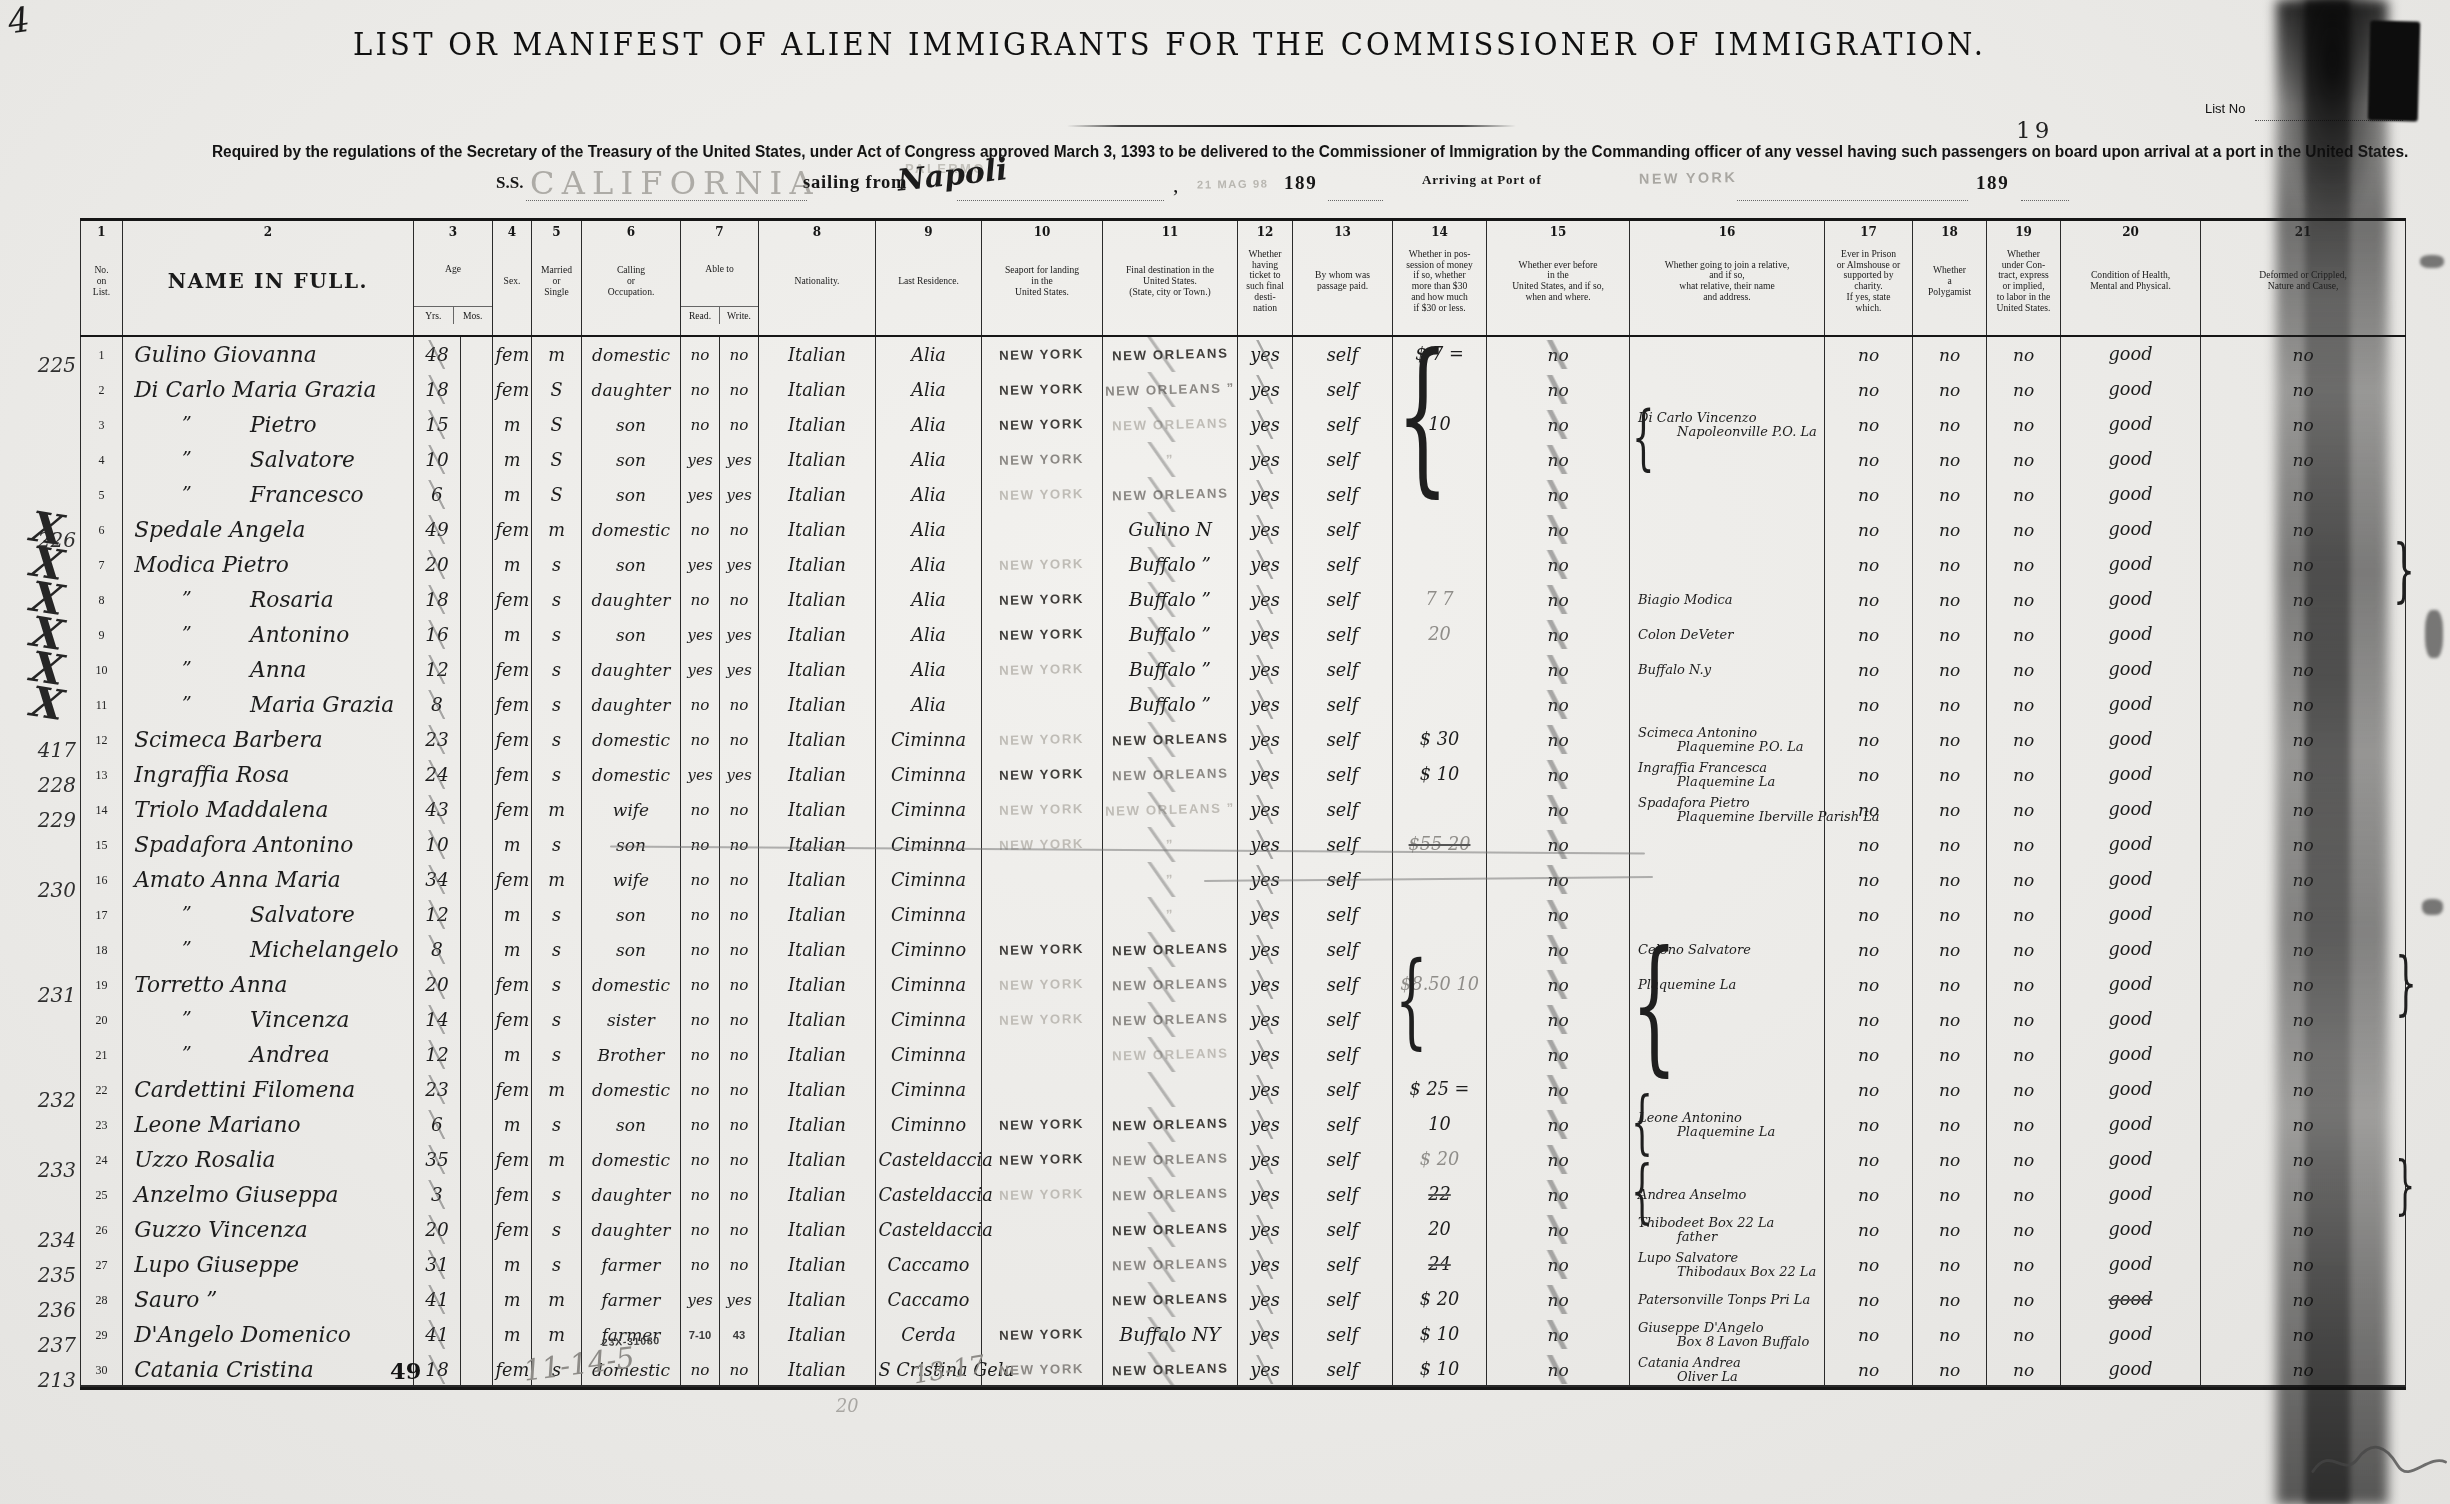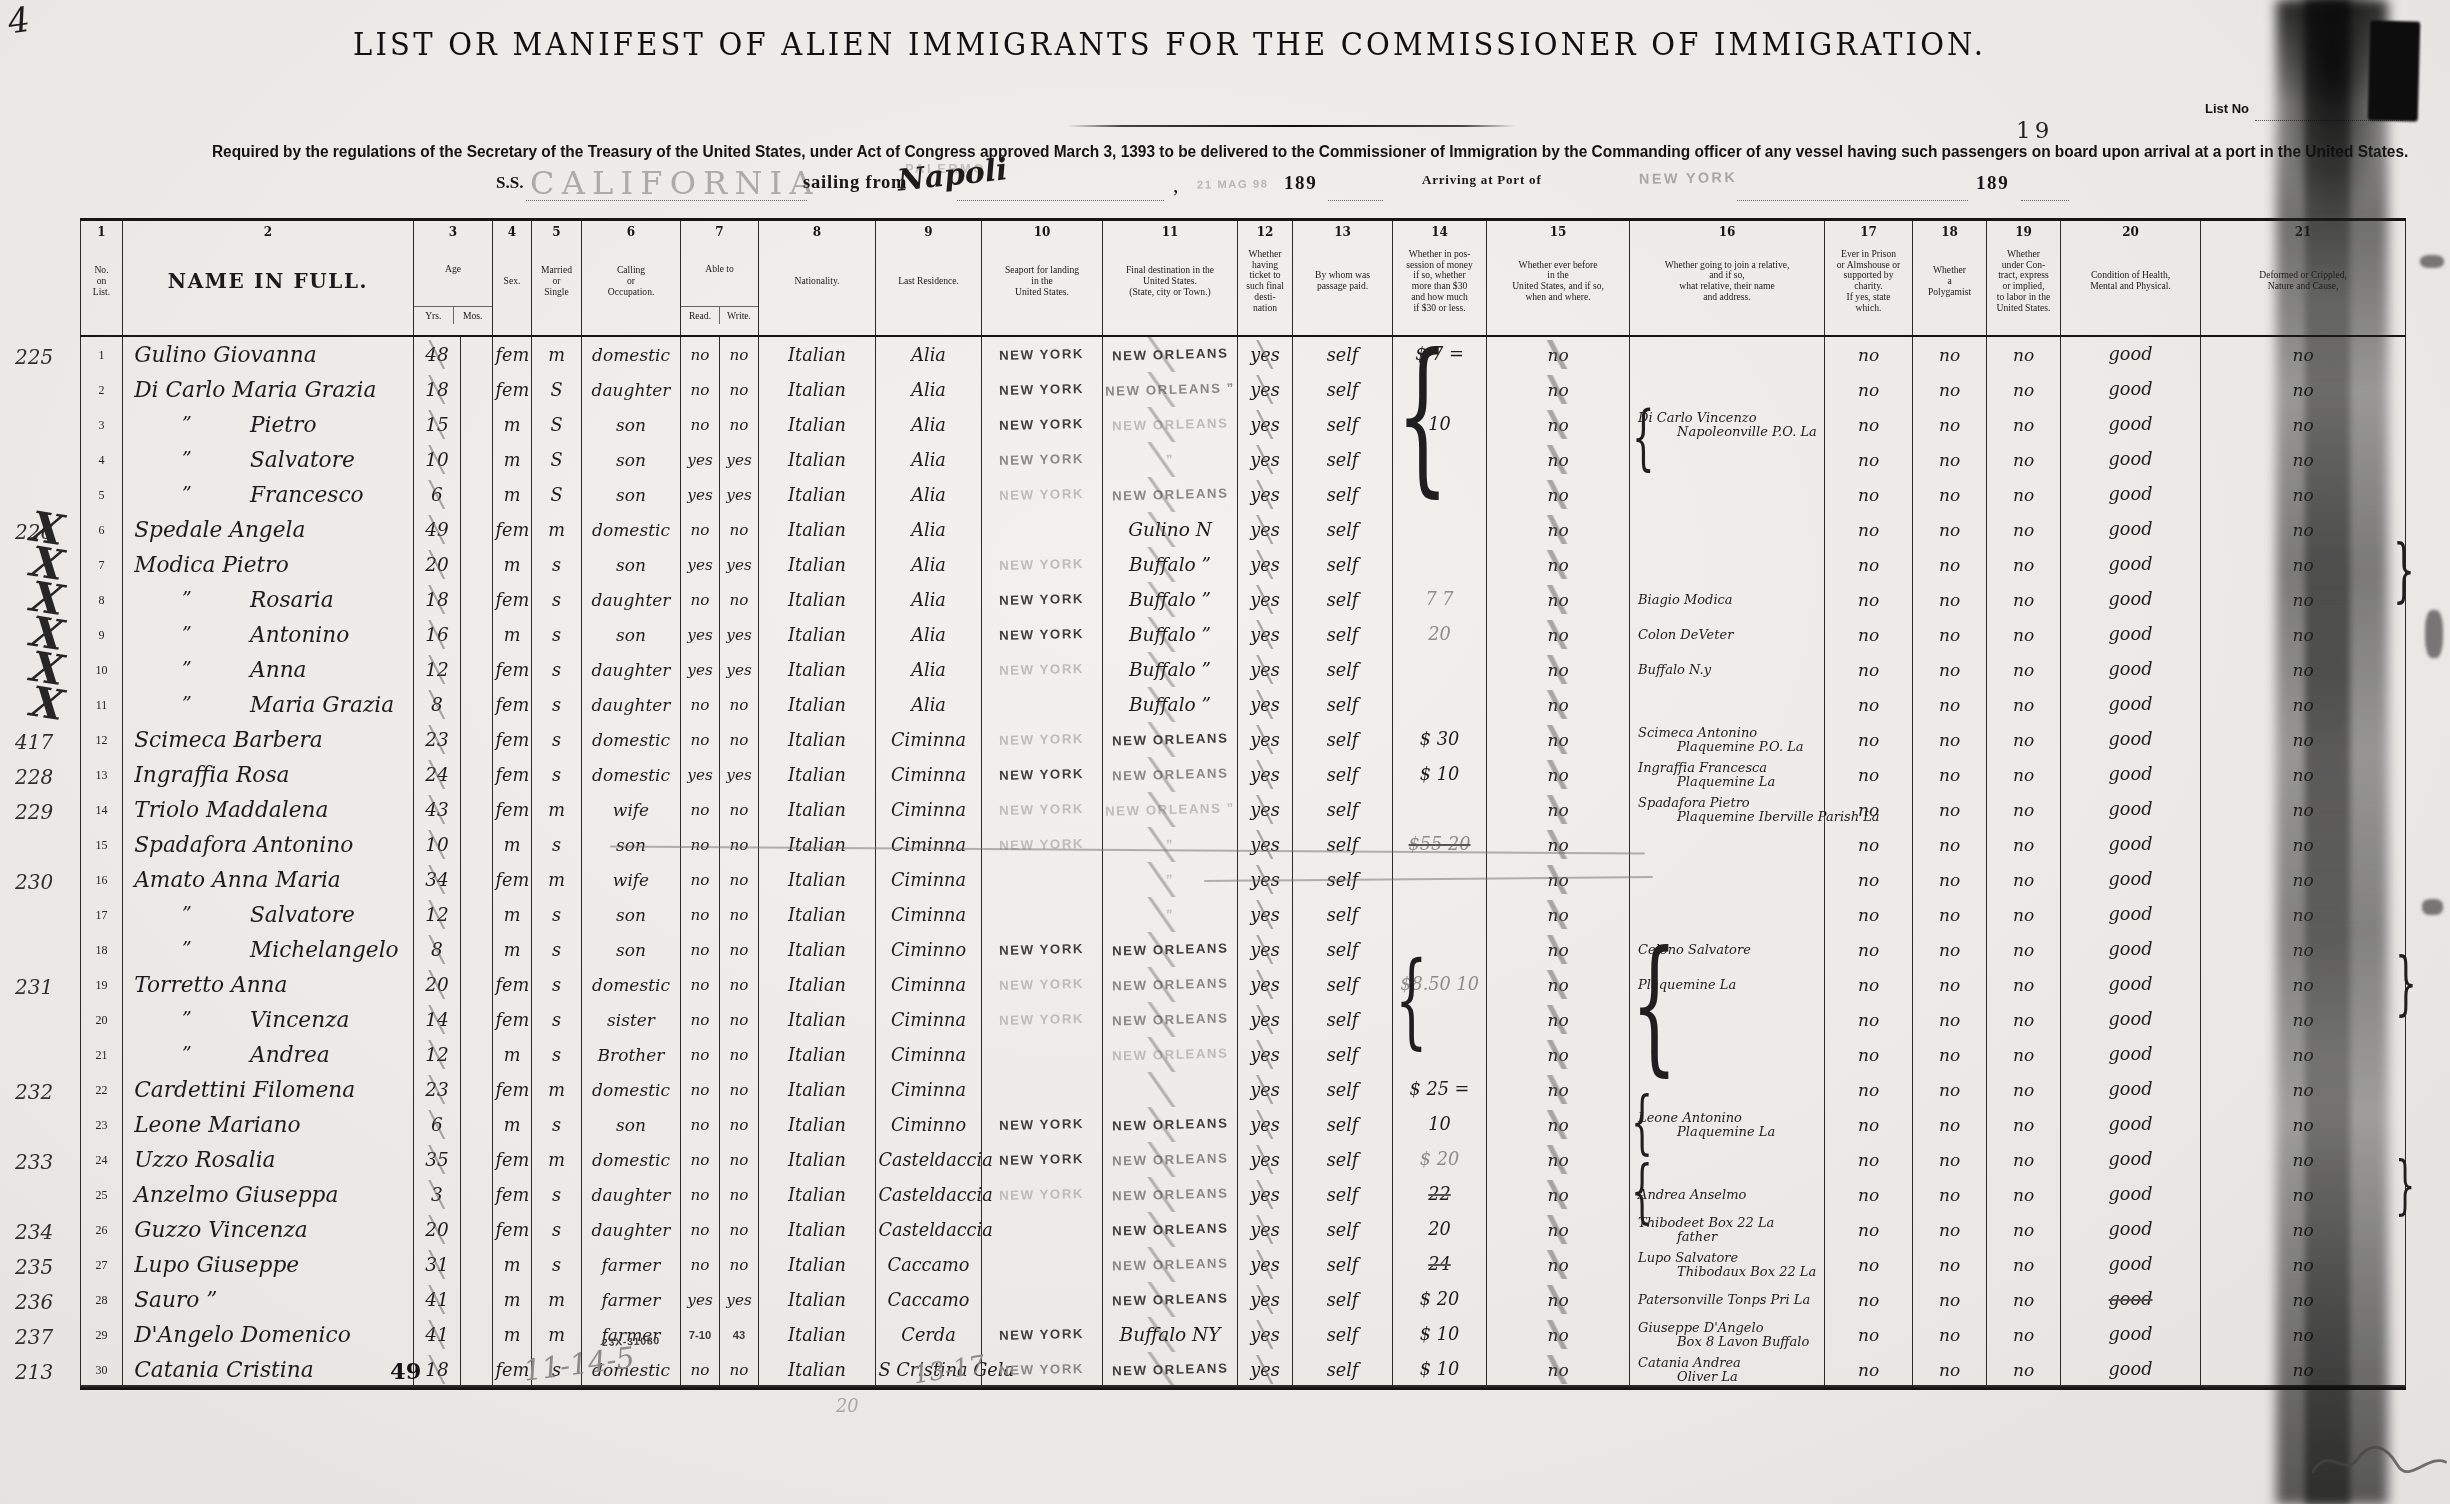--- a/index.html
+++ b/index.html
@@ -7,21 +7,21 @@
         font-family:"Liberation Serif",serif;
         background:radial-gradient(ellipse at 46% 38%, #f2f1ee 0%, #ebeae7 55%, #e3e2df 100%);}
   .abs{position:absolute;}
   .hw{font-family:"DejaVu Serif",serif;font-style:italic;color:#1c1c1c;}
   .pencil{color:#8d8b87;}
   
   .corner-mark{left:8px;top:0;font-size:34px;transform:rotate(-8deg);}
   .doc-title{left:353px;top:27px;width:1509px;text-align:center;font-family:"DejaVu Serif",serif;
              font-size:29px;letter-spacing:3.2px;color:#101010;transform:scaleY(1.12);white-space:nowrap;}
   .page-number{left:2016px;top:117px;font-family:"DejaVu Serif",serif;font-size:23px;letter-spacing:4px;color:#222;}
-  .listno{left:2205px;top:101px;font-family:"Liberation Sans",sans-serif;font-weight:700;font-size:13px;color:#111;}
+  .listno{left:2205px;top:101px;font-family:"Liberation Sans",sans-serif;font-weight:400;font-size:13px;color:#111;}
   .listno-dots{left:2255px;top:119px;width:148px;border-bottom:1.6px dotted #555;height:0.8px;}
   .ornament{left:1067px;top:125px;width:449px;height:2.4px;
             background:linear-gradient(90deg,transparent,#444 12%,#0d0d0d 50%,#444 88%,transparent);filter:blur(0.3px);}
   .required-line{left:201px;top:143px;width:2183px;text-align:center;font-family:"Liberation Sans",sans-serif;
                  font-weight:700;font-size:15.6px;color:#131313;white-space:nowrap;transform:scaleX(.99);}
   
   .ss-label{left:496px;top:173px;font-weight:700;font-size:17px;}
   .ship-stamp{left:530px;top:164px;font-family:"DejaVu Serif",serif;font-size:32px;letter-spacing:7.2px;color:#adaba6;}
   .sail-label{left:803px;top:172px;font-weight:700;font-size:18.5px;letter-spacing:0.8px;}
   .dep-stamp{left:905px;top:161px;font-family:"Liberation Sans",sans-serif;font-weight:700;font-size:13px;
@@ -71,21 +71,21 @@
   .st{font-family:"Liberation Sans",sans-serif;font-weight:700;font-size:13.2px;letter-spacing:1.6px;
       display:inline-block;transform:rotate(-1.5deg);font-style:normal;}
   .f1{color:#403e3b;} .f2{color:#8b8884;} .f3{color:#bfbcb6;}
   .dsh{font-size:18.5px;}
   .struck{text-decoration:line-through;text-decoration-thickness:1.6px;text-decoration-color:#555;}
   .faintp{color:#8f8d89;}
   .rws{font-family:"Liberation Sans",sans-serif !important;font-style:normal !important;font-weight:700;
        font-size:11.2px !important;color:#3a3a3a;margin-left:33px;}
   .stamp-ov{position:absolute;left:0;right:0;top:19px;font-family:"Liberation Sans",sans-serif;font-weight:700;
             font-size:10.4px;letter-spacing:0.8px;color:#3a3a3a;transform:rotate(-2deg);font-style:normal;}
-  .mgnum{position:absolute;left:-66px;top:8px;width:61px;text-align:left;font-size:20px;color:#2f2f2f;}
+  .mgnum{position:absolute;left:-66px;top:16px;width:61px;text-align:right;font-size:20px;color:#2f2f2f;}
   .rowno{font-family:"Liberation Serif",serif;font-size:12px;color:#222;}
   .xmark{position:absolute;left:-50px;top:-8px;font-family:"DejaVu Serif",serif;font-style:italic;font-weight:700;
          font-size:42px;color:#262626;transform:rotate(9deg);}
   td.sl:after{content:"";position:absolute;left:14%;top:8%;width:70%;height:84%;pointer-events:none;
       background:linear-gradient(63deg,transparent 47%,rgba(95,95,95,.5) 49%,rgba(95,95,95,.5) 52%,transparent 54%);}
   td.c-ds:after{content:"";position:absolute;left:8%;top:0;width:70%;height:100%;pointer-events:none;opacity:.55;
       background:linear-gradient(55deg,transparent 48%,rgba(60,60,60,.6) 49.5%,rgba(60,60,60,.6) 51%,transparent 53%);}
   
   .brace{position:absolute;font-family:"DejaVu Serif",serif;color:#1f1f1f;line-height:.92;
          transform:scaleX(.5);transform-origin:left top;}

